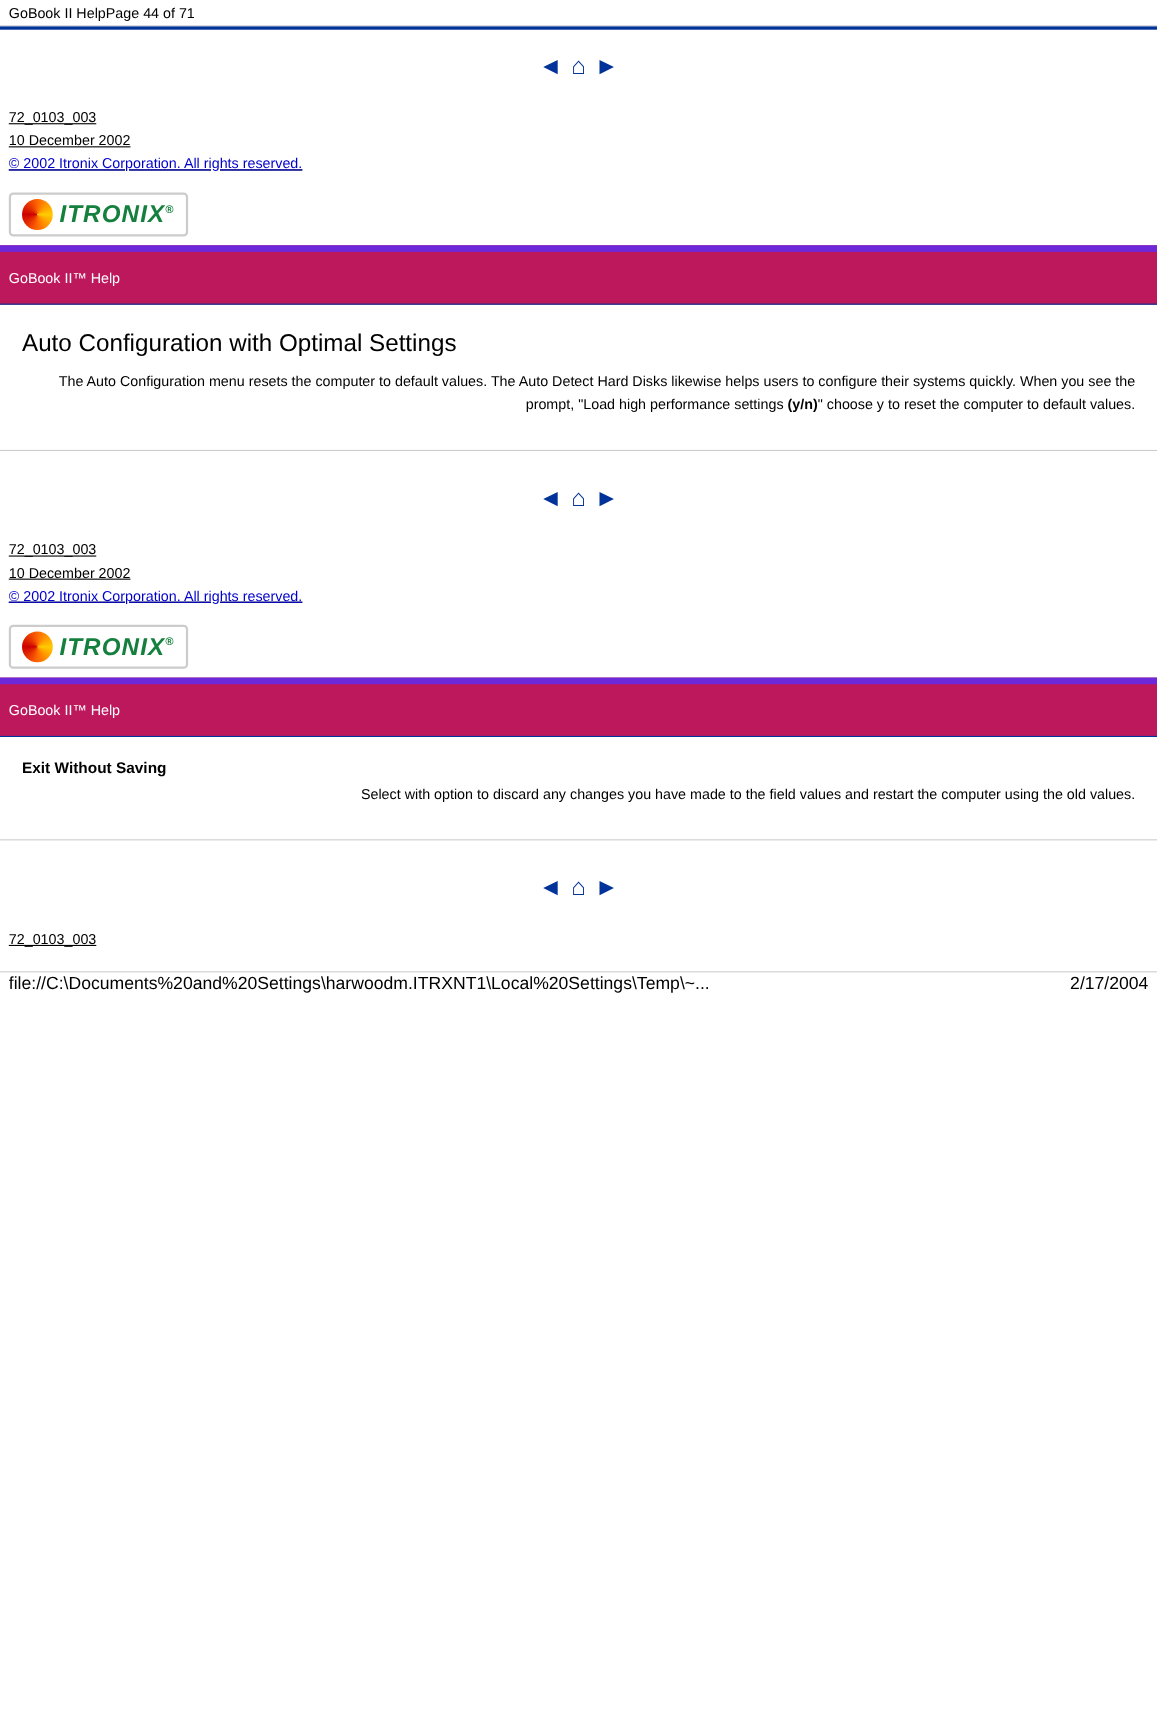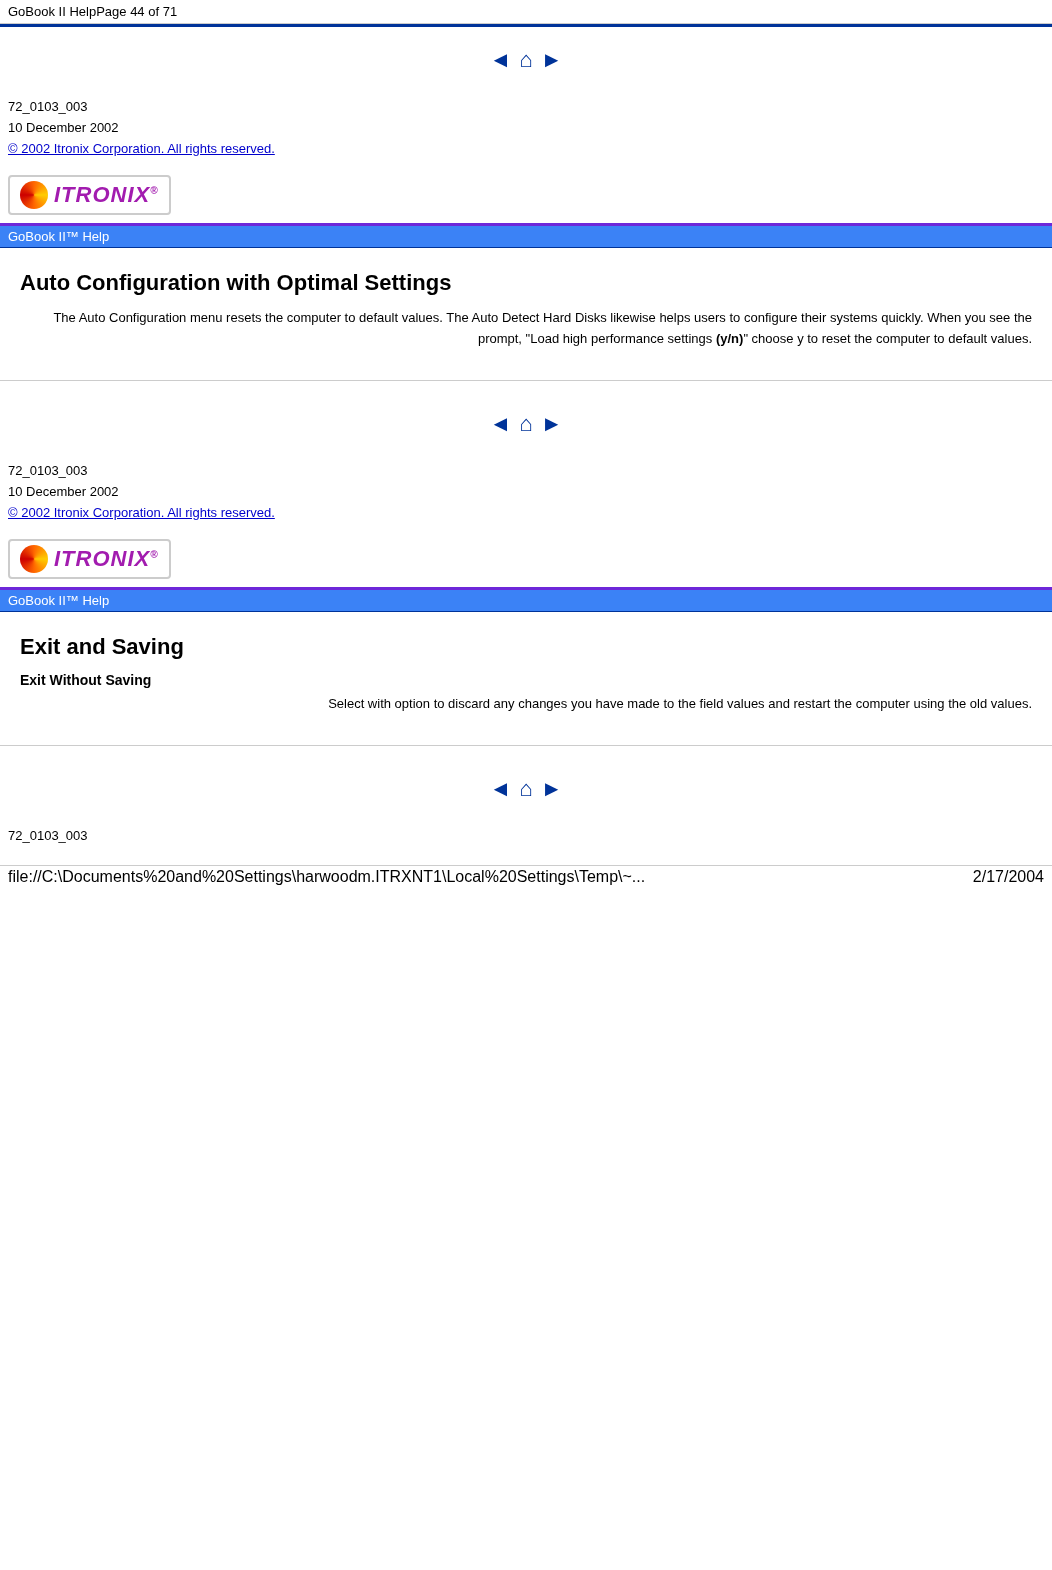--- a/index.html
+++ b/index.html
@@ -55,20 +55,21 @@
     }
     .nav-home {
       font-size: 22px;
       color: #003399;
       cursor: pointer;
     }
 
     
     .footer-info {
       padding: 4px 8px 8px 8px;
+      text-decoration: underline;
     }
     .footer-info p {
       font-size: 13px;
       line-height: 1.6;
     }
     .footer-link {
       color: #0000cc;
       text-decoration: underline;
     }
 
@@ -89,46 +90,46 @@
     .logo-spinner {
       width: 28px;
       height: 28px;
       border-radius: 50%;
       background: conic-gradient(#ff6600, #ffcc00, #ff6600, #cc0000, #ff6600);
       position: relative;
     }
     .logo-text-img {
       font-size: 22px;
       font-weight: bold;
-      color: #a21caf;
+      color: #15803d;
       letter-spacing: 1px;
       font-style: italic;
     }
     .logo-r {
       font-size: 10px;
       vertical-align: super;
     }
 
     
     .section-header-bar {
-      background: #3b82f6;
+      background: #be185d;
       color: #fff;
-      padding: 3px 8px;
-      font-size: 13px;
-      border-top: 3px solid #6d28d9;
+      padding: 16px 8px;
+      font-size: 13px;
+      border-top: 6px solid #6d28d9;
       border-bottom: 1px solid #003399;
     }
 
     
     .main-content {
       padding: 10px 20px;
     }
     .section-title {
       font-size: 22px;
-      font-weight: bold;
+      font-weight: normal;
       margin: 12px 0 12px 0;
     }
     .body-text {
       font-size: 13px;
       line-height: 1.6;
       margin-bottom: 10px;
       text-align: right;
     }
     .bold-inline {
       font-weight: bold;
@@ -224,21 +225,20 @@
       <span>ITRONIX</span><span class="logo-r">®</span>
     </span>
   </div>
 </div>
 
 <div class="section-header-bar">
   <span>GoBook II™ Help</span>
 </div>
 
 <div class="main-content">
-  <div class="section-title">Exit and Saving</div>
 
 
   <p class="subsection-title">Exit Without Saving</p>
   <p class="body-text">Select with option to discard any changes you have made to the field values and restart the computer using the old values.</p>
 </div>
 
 <hr class="section-divider">
 
 <div class="nav-section">
   <div class="nav-arrows">

